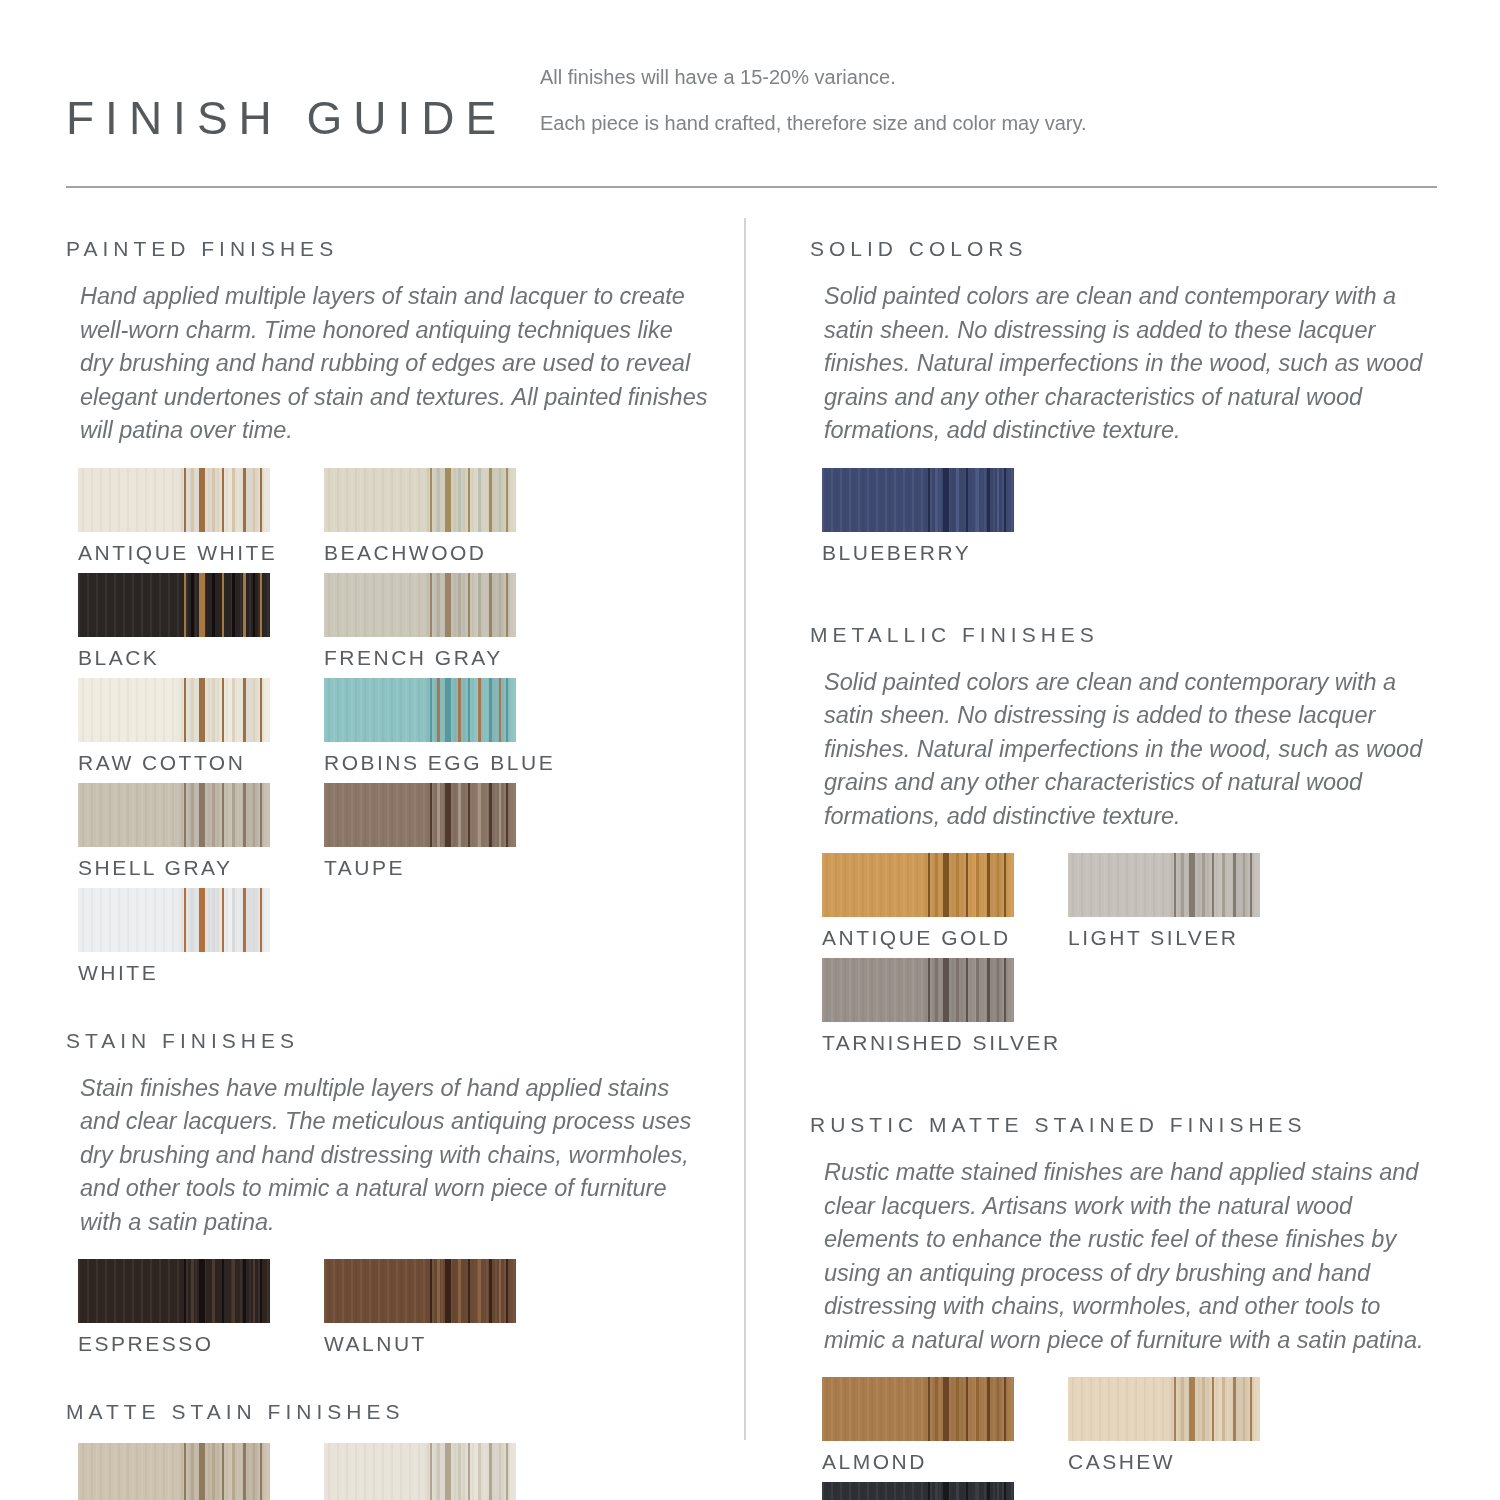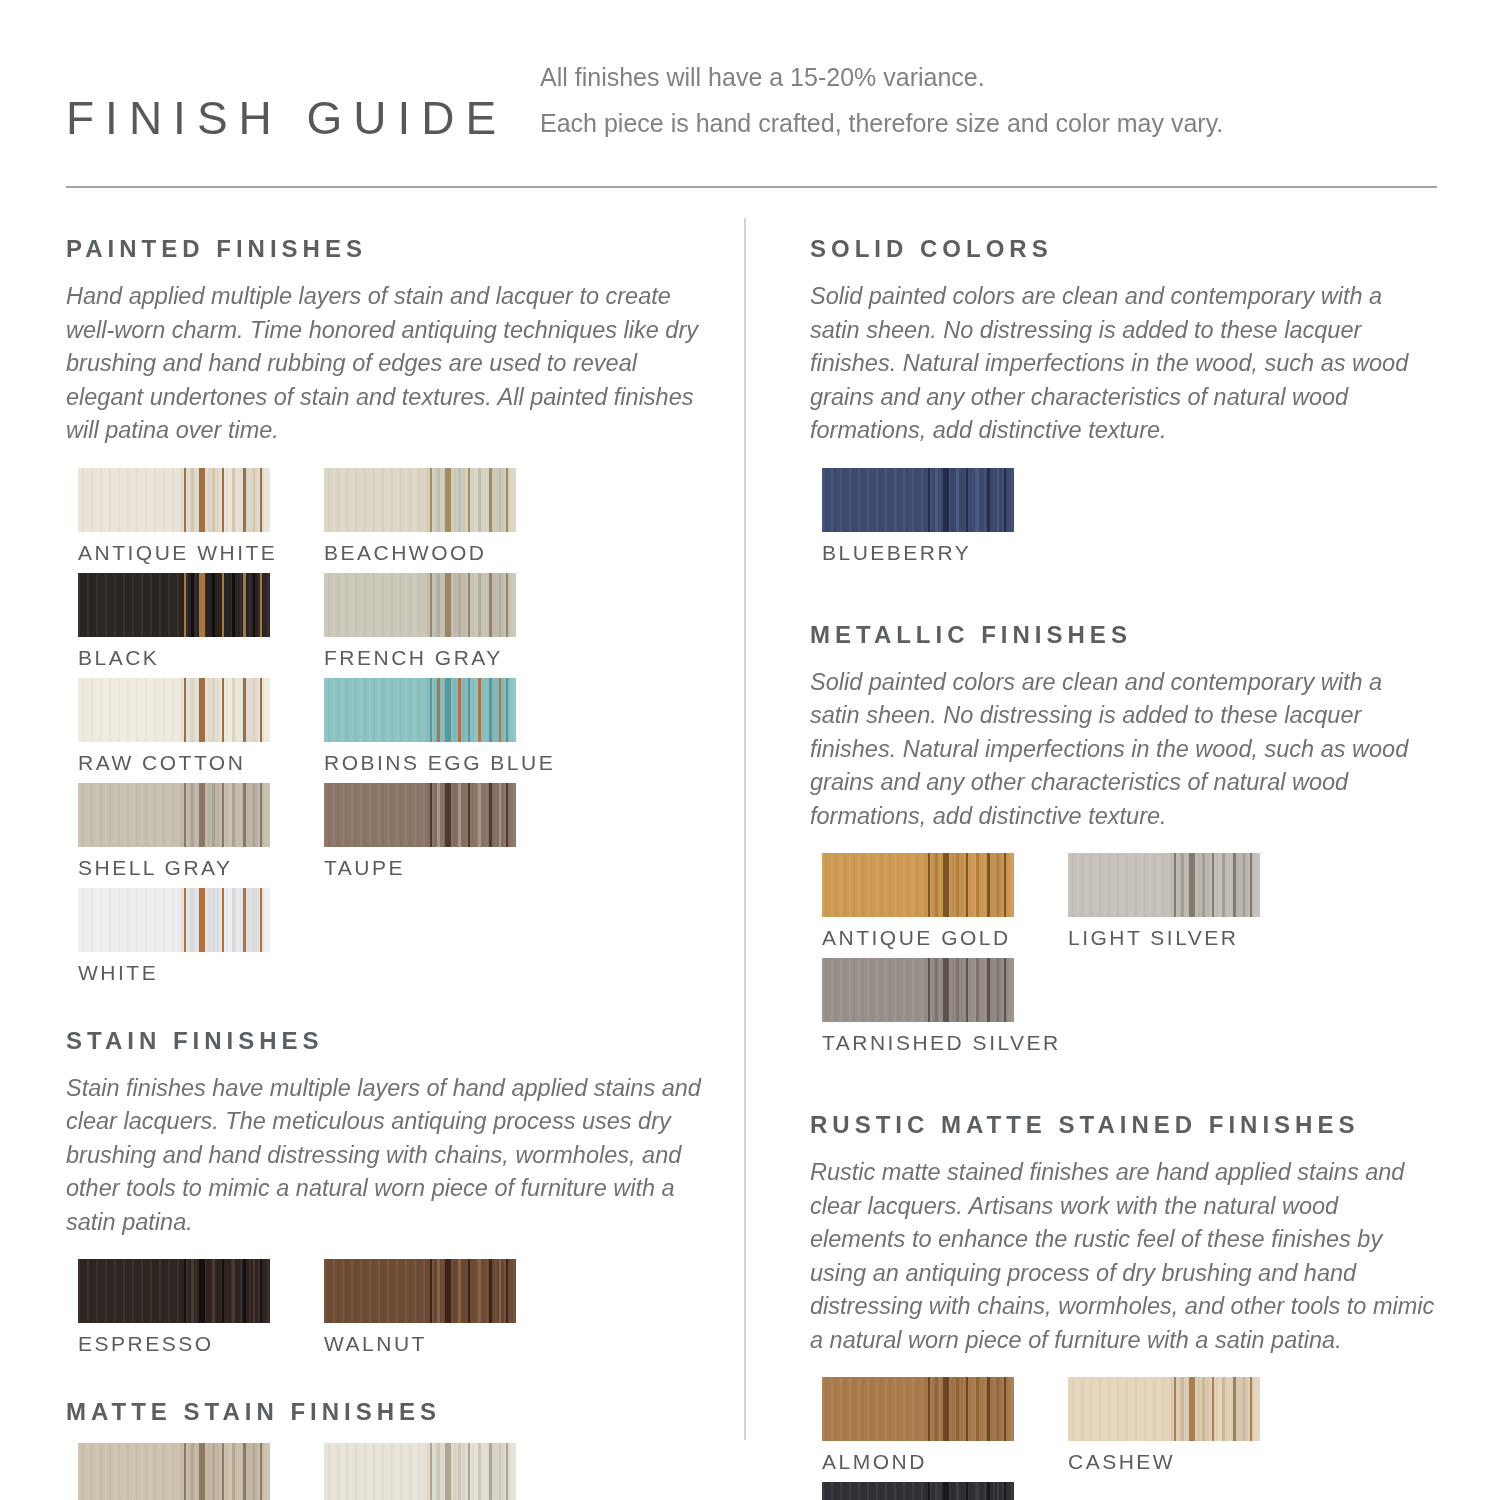--- a/index.html
+++ b/index.html
@@ -8,40 +8,40 @@
     width: 1500px; height: 1500px; background: #ffffff; overflow: hidden;
     font-family: "Liberation Sans", sans-serif; color: #5b6064;
   }
   
   .header { display: flex; padding: 50px 63px 0 66px; align-items: flex-end; }
   .page-title {
     flex: none; width: 474px;
     font-size: 46px; font-weight: 500; letter-spacing: 11px;
     color: #55595c; line-height: 56px; padding-top: 6px;
   }
-  .subtitle { font-size: 25px; line-height: 46px; color: #7f8386; padding-top: 4px; }
+  .subtitle { font-size: 20px; line-height: 46px; color: #7f8386; padding-top: 4px; }
   .top-rule { height: 2px; background: #a3a3a3; margin: 40px 63px 0 66px; }
 
   
   .content { display: flex; padding: 0 63px 0 66px; }
   .col { padding-top: 44px; }
   .col-left { width: 645px; flex: none; }
   .v-rule { flex: none; width: 2px; height: 1222px; background: #d4d4d4; margin-left: 33px; margin-top: 30px; }
   .col-right { flex: 1; margin-left: 64px; }
 
   
   .section { margin-bottom: 38px; }
   .col-right .section { margin-bottom: 52px; }
   .section-title {
-    font-size: 24px; font-weight: 700; letter-spacing: 5px;
+    font-size: 21px; font-weight: 400; letter-spacing: 5px;
     color: #5a5f63; line-height: 34px; margin: 0 0 14px 0;
   }
   .section-desc {
     font-size: 23.5px; font-style: italic; line-height: 33.5px;
-    color: #6e7274; margin: 0 0 20px 0; max-width: 648px;
+    color: #6e7274; margin: 0 0 20px 14px; max-width: 648px;
   }
 
   
   .swatch-grid { display: flex; flex-wrap: wrap; gap: 7px 26px; }
   .swatch-cell { width: 220px; padding-left: 12px; }
   .swatch { width: 192px; height: 64px; }
   .swatch-label {
     margin-top: 8px; font-size: 21px; font-weight: 500; letter-spacing: 2.5px;
     color: #595d60; line-height: 26px; white-space: nowrap;
   }

